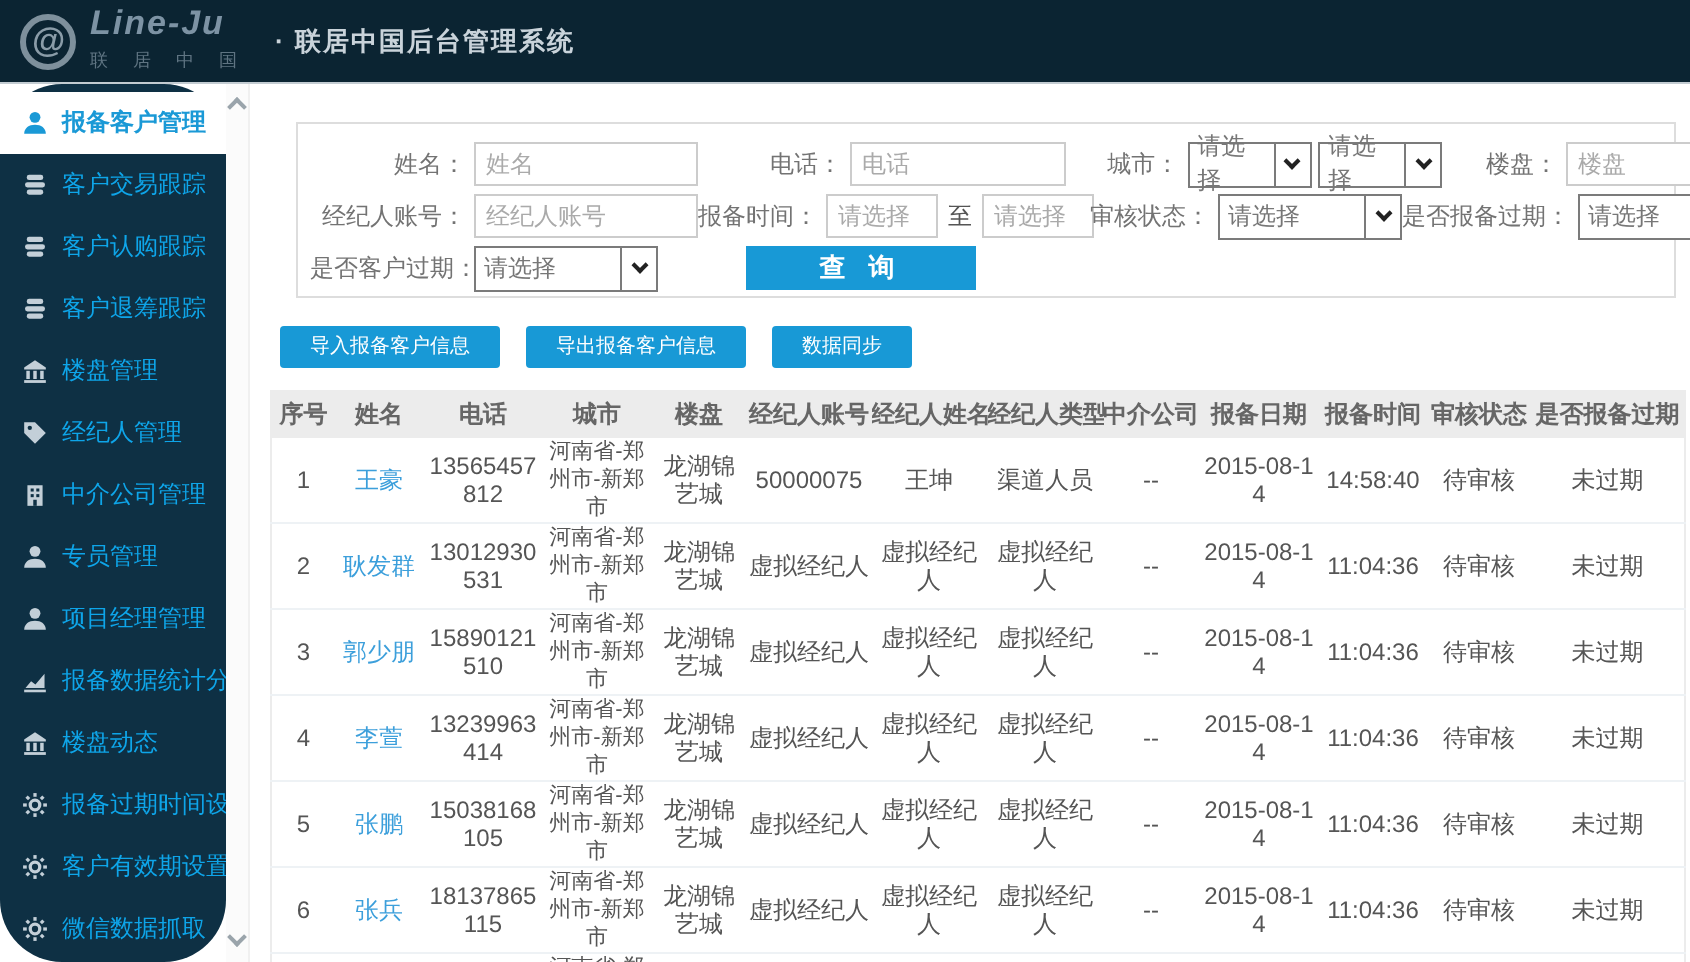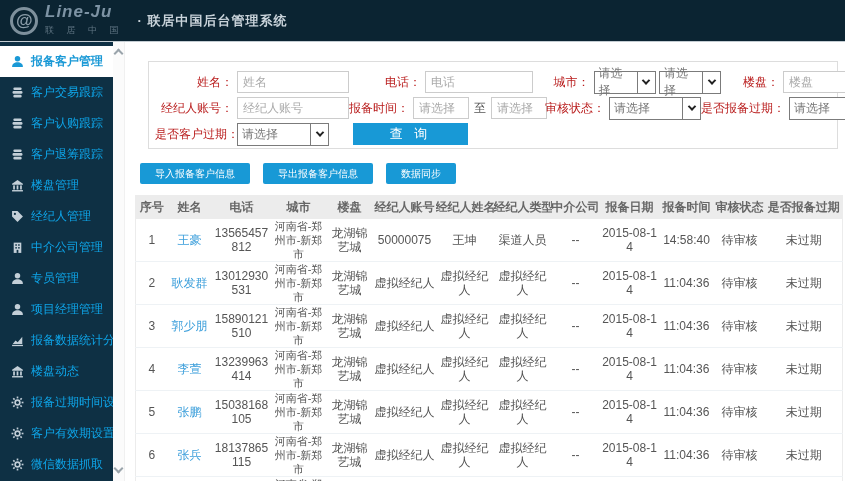--- a/index.html
+++ b/index.html
@@ -10,21 +10,21 @@
   
   .header { position:absolute; top:0; left:0; width:845px; height:42px; background:#0b2432; display:flex; align-items:center; border-bottom:1px solid #c3ccd2; }
   .logo { display:flex; align-items:center; padding-left:10px; }
   .logo-at { width:28px; height:28px; border:3px solid #7e909c; border-radius:50%; color:#8a9ca8; font-weight:bold; font-size:17px; line-height:22px; text-align:center; font-style:italic; }
   .logo-text { margin-left:7px; }
   .logo-main { color:#7d93a4; font-size:17px; font-weight:bold; font-style:italic; letter-spacing:1px; line-height:16px; }
   .logo-sub { color:#5f7482; font-size:9px; letter-spacing:5px; margin-top:4px; }
   .header-title { color:#c9d3da; font-size:13px; font-weight:bold; margin-left:14px; letter-spacing:1px; }
 
   
-  .sidebar { position:absolute; top:42px; left:0; width:113px; height:439px; background:#0e3044; padding-top:4px; }
+  .sidebar { position:absolute; top:42px; left:0; width:113px; height:439px; background:#0e3044; padding-top:4px;border-radius:31px; }
   .side-item { height:31px; display:flex; align-items:center; padding-left:11px; color:#0ea5e9; cursor:pointer; }
   .side-item .ico { width:13px; height:13px; margin-right:7px; flex:0 0 13px; display:flex; align-items:center; justify-content:center; color:#c3cfd8; }
   .side-item.active { background:#ffffff; color:#1a99d6; font-weight:bold; }
   .side-item.active .ico { color:#1a99d6; }
   .side-item span.lbl { white-space:nowrap; font-size:12px; }
 
   
   .scrollstrip { position:absolute; top:42px; left:113px; width:12px; height:439px; background:#fbfbfb; border-right:1px solid #f0f0f0; }
   .scroll-up, .scroll-down { position:absolute; left:2px; width:8px; height:8px; color:#9aa4ab; }
   .scroll-up { top:8px; }
@@ -32,34 +32,34 @@
   .chev { width:7px; height:7px; border-left:2px solid #9aa4ab; border-top:2px solid #9aa4ab; display:block; }
   .chev.up { transform:rotate(45deg); }
   .chev.down { transform:rotate(225deg); }
 
   
   .content { position:absolute; top:42px; left:125px; width:720px; height:439px; background:#fff; overflow:hidden; }
 
   .filter-box { position:absolute; top:19px; left:23px; width:690px; height:88px; border:1px solid #ddd; padding:7px 6px 0 6px; }
   .f-row { display:flex; align-items:center; height:26px; }
   .field { display:flex; align-items:center; }
-  .field .flabel { text-align:right; color:#b91c1c; padding-right:4px; white-space:nowrap; }
+  .field .flabel { text-align:right; color:#737373; padding-right:4px; white-space:nowrap; }
   .w1 { width:198px; } .w2 { width:190px; } .w3 { width:188px;align-items:center; } .w4 { flex:1; }
   .l1 { width:82px; } .l2 { width:76px; } .l3 { width:70px; } .l4 { width:62px; }
   input.txt { height:22px; border:1px solid #ccc; font-size:12px; color:#333; padding:0 5px; font-family:inherit; outline:none; }
   input.txt::placeholder { color:#aaa; }
   .txt.big { width:112px; } .txt.med { width:108px; } .txt.sm { width:56px; }
   .sep { color:#555; padding:0 5px; }
   .sel { display:inline-flex; align-items:center; height:23px; border:1px solid #7b7b7b; background:#fff; cursor:pointer; }
   .sel .sel-txt { padding:0 4px; color:#777; font-size:12px; }
   .sel .sel-arrow { width:18px; height:21px; border-left:1px solid #7b7b7b; display:flex; align-items:center; justify-content:center; background:#fff; }
   .sel .sel-arrow i { width:6px; height:6px; border-left:2px solid #222; border-top:2px solid #222; transform:rotate(225deg) translate(1px,1px); display:block; }
   .sel.city { width:72px; } .sel.city .sel-txt { flex:1; }
   .sel.wide { width:92px; } .sel.wide .sel-txt { flex:1; }
-  .btn-search { width:115px; height:22px; background:#1899d6; color:#fff; font-weight:normal; font-size:13px; letter-spacing:4px; border:none; cursor:pointer; text-align:center; line-height:22px; }
+  .btn-search { margin-left:20px; width:115px; height:22px; background:#1899d6; color:#fff; font-weight:bold; font-size:13px; letter-spacing:4px; border:none; cursor:pointer; text-align:center; line-height:22px; }
 
   .actions { position:absolute; top:121px; left:15px; display:flex; }
   .btn-blue { height:21px; line-height:21px; background:#1899d6; color:#fff; font-size:10px; padding:0 15px; border:none; border-radius:2px; cursor:pointer; margin-right:13px; text-align:center; }
 
   
   .tbl-wrap { position:absolute; top:153px; left:10px; width:707px; }
   table { border-collapse:collapse; table-layout:fixed; width:707px; border-left:1px solid #ececec; border-right:1px solid #ececec; }
   thead th { background:#ececec; color:#666; font-weight:bold; font-size:12px; height:24px; padding:0; white-space:nowrap; overflow:hidden; text-align:center; }
   tbody td { height:34px; text-align:center; color:#555; font-size:12px; border-bottom:1px solid #eef2f5; padding:0 1px; word-break:break-all; line-height:14px; overflow:hidden; }
   tbody tr { background:#fff; }

